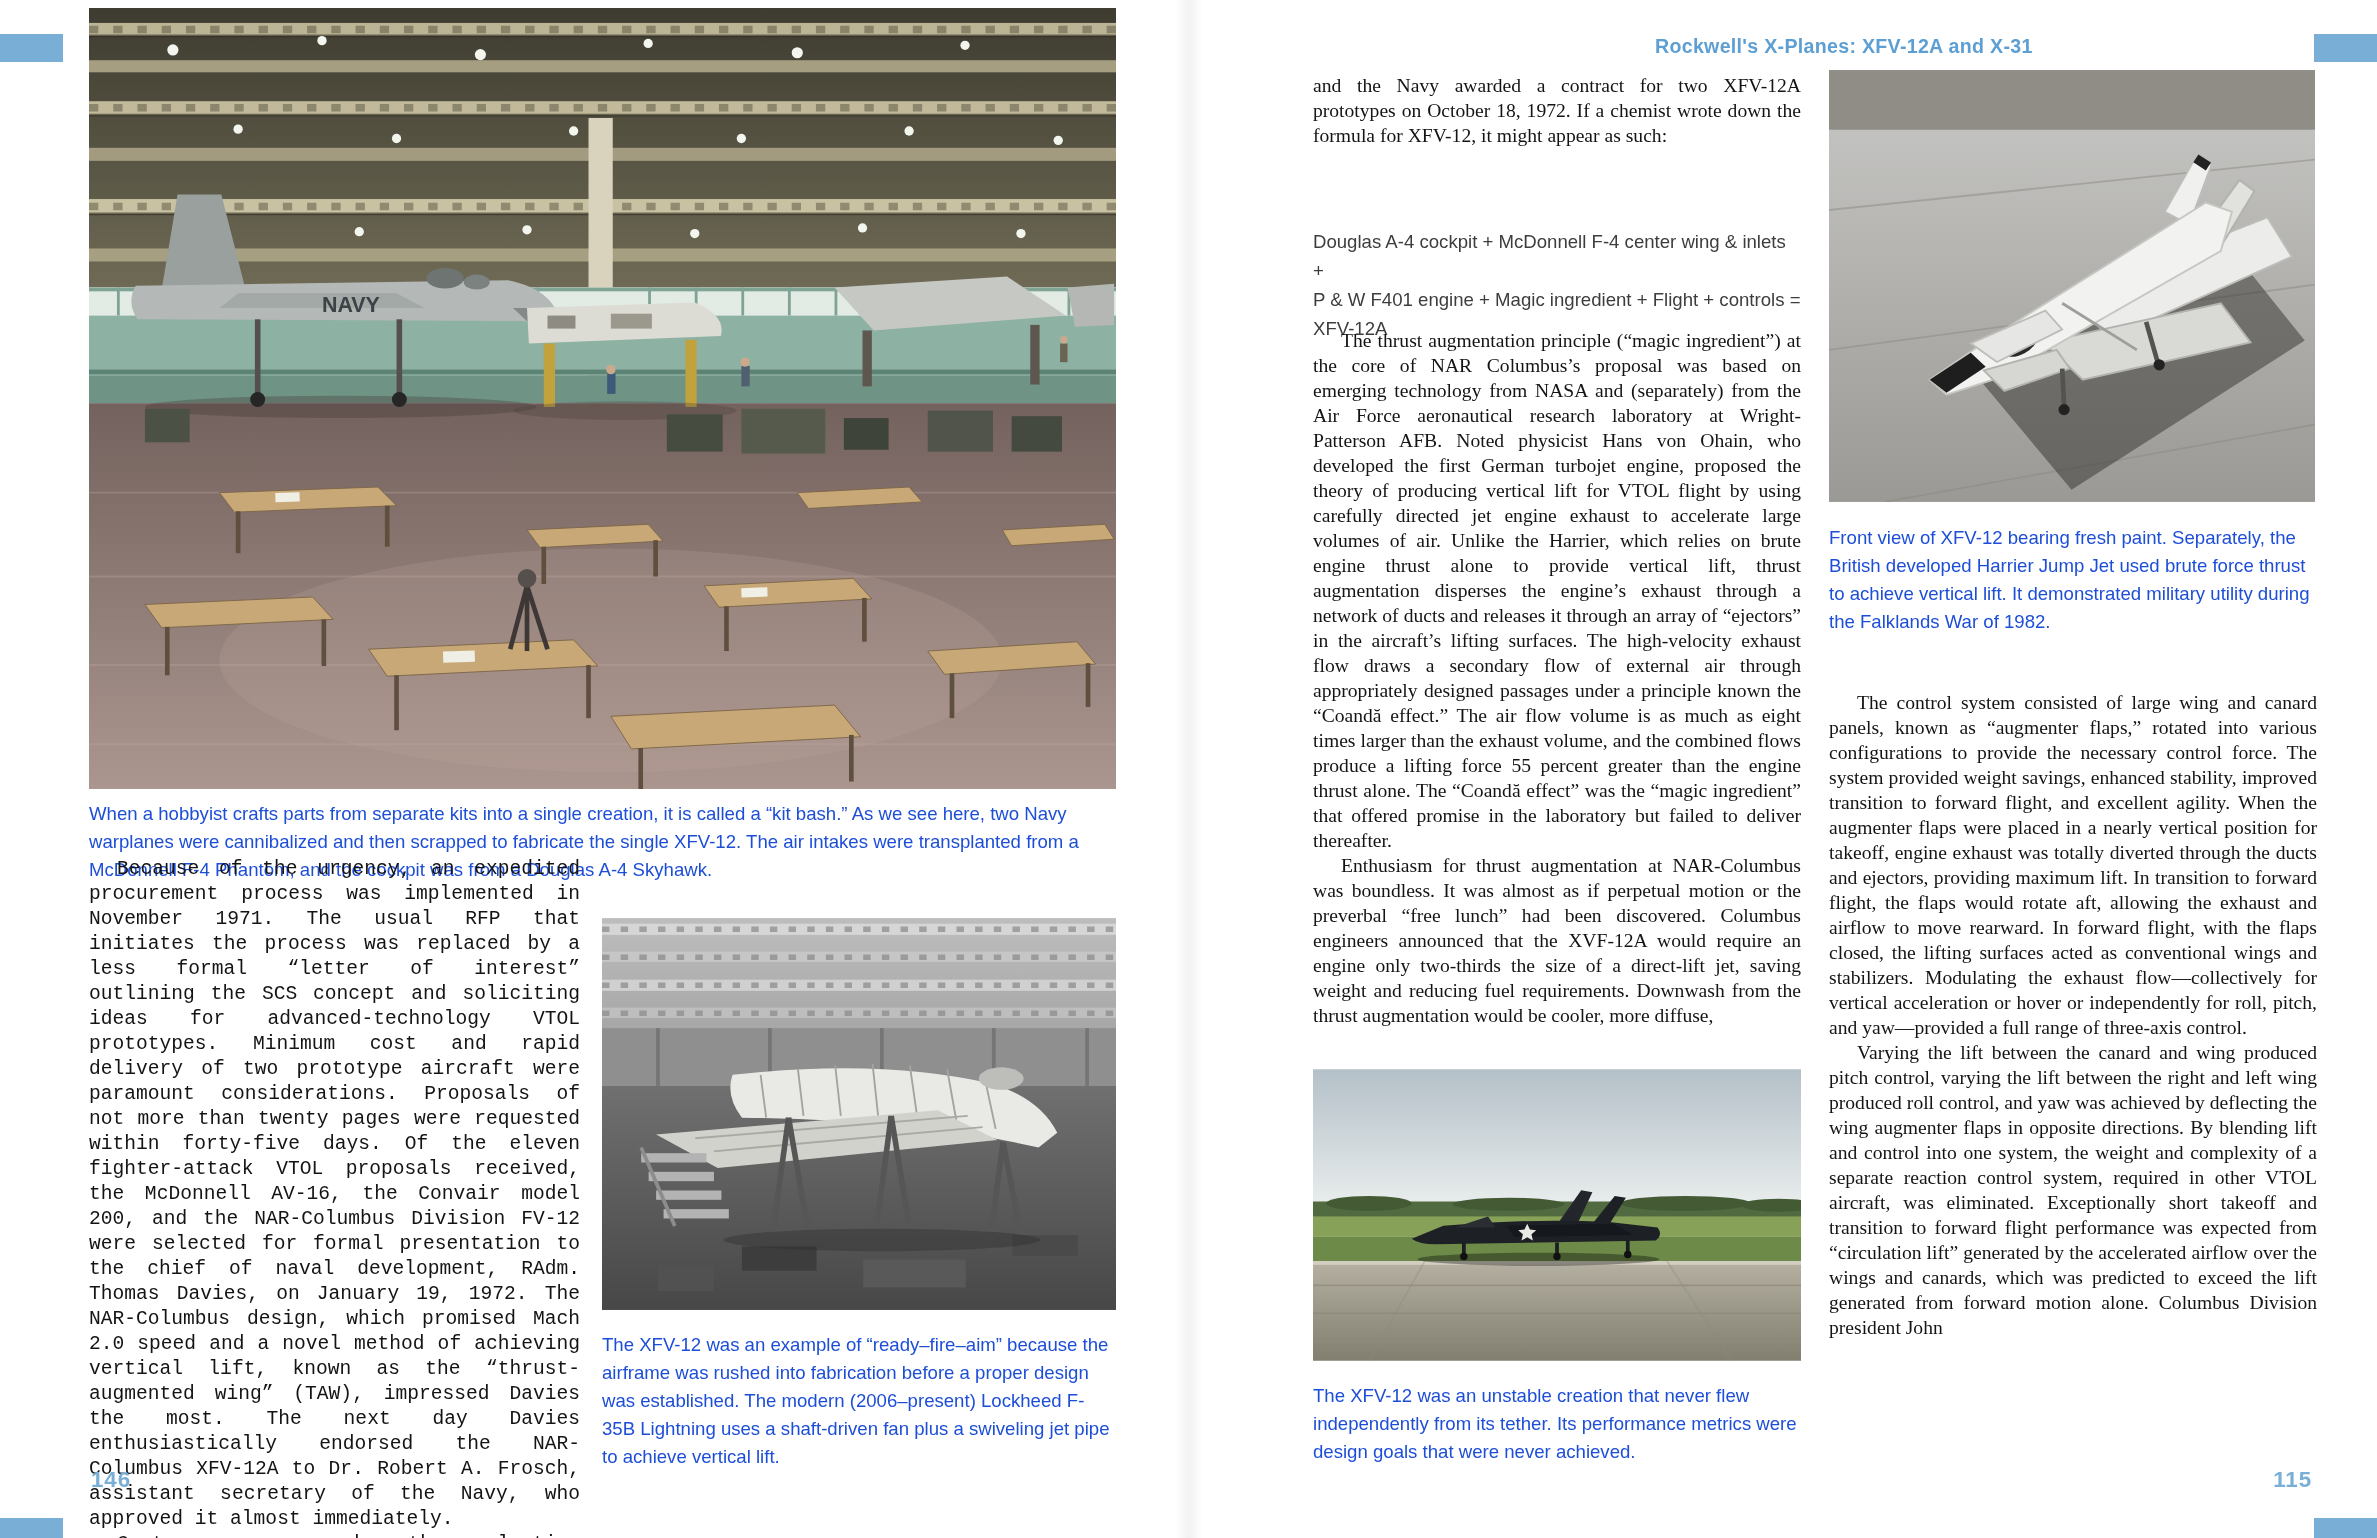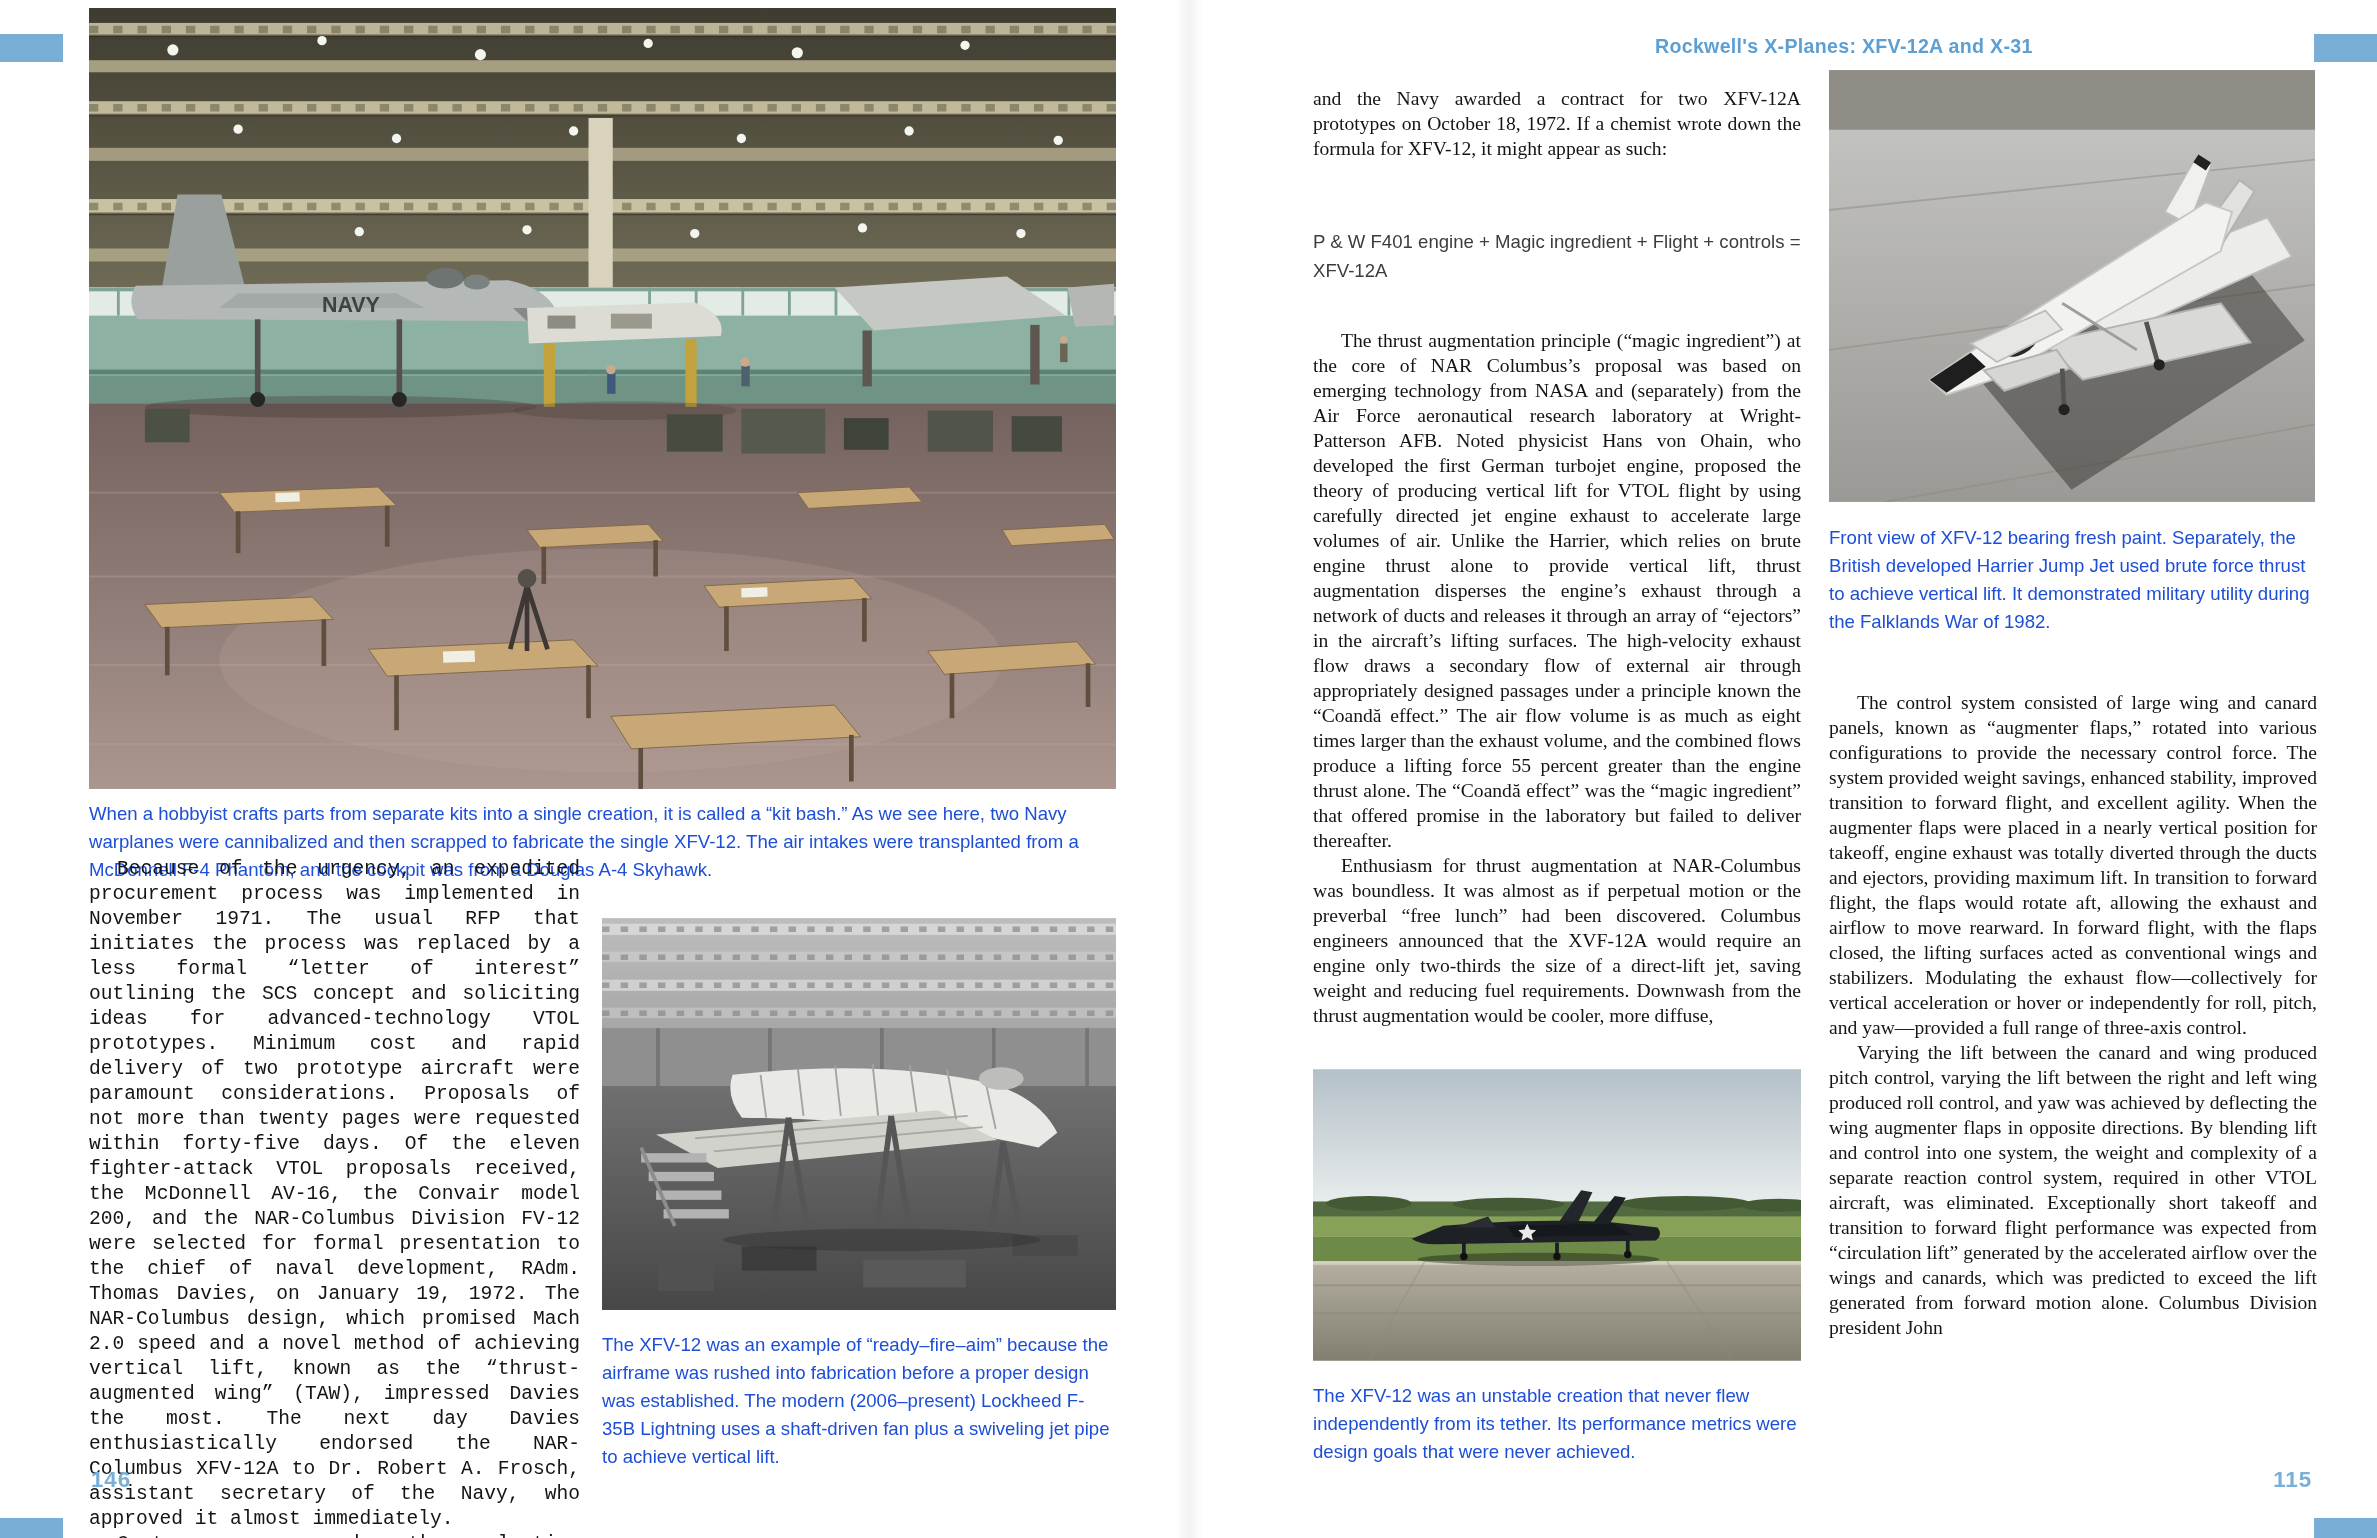--- a/index.html
+++ b/index.html
@@ -317,25 +317,26 @@
         <rect x="60" y="372" width="60" height="28" fill="#515151"></rect>
         <ellipse cx="300" cy="345" rx="170" ry="12" fill="#2e2e2e" opacity=".4"></ellipse>
       </g>
     </svg>
   </div>
 
   <div class="caption" style="left:602px;top:1331px;width:508px;">The XFV-12 was an example of “ready–fire–aim” because the airframe was rushed into fabrication before a proper design was established. The modern (2006–present) Lockheed F-35B Lightning uses a shaft-driven fan plus a swiveling jet pipe to achieve vertical lift.</div>
 
   <div class="folio" style="left:91px;top:1467px;">146</div>
 
-  <div class="bodycol" style="left:1313px;top:73px;width:488px;margin-top:13px;">
+  <div class="bodycol" style="left:1313px;top:73px;width:488px;">
     <p>and the Navy awarded a contract for two XFV-12A prototypes on October 18, 1972. If a chemist wrote down the formula for XFV-12, it might appear as such:</p>
   </div>
 
   <div class="formula" style="left:1313px;top:227px;width:488px;">
+    <div>Douglas A-4 cockpit + McDonnell F-4 center wing &amp; inlets +</div>
     <div>P &amp; W F401 engine + Magic ingredient + Flight + controls =</div>
     <div>XFV-12A</div>
   </div>
 
   <div class="bodycol" style="left:1313px;top:328px;width:488px;">
     <p class="indent">The thrust augmentation principle (“magic ingredient”) at the core of NAR Columbus’s proposal was based on emerging technology from NASA and (separately) from the Air Force aeronautical research laboratory at Wright-Patterson AFB. Noted physicist Hans von Ohain, who developed the first German turbojet engine, proposed the theory of producing vertical lift for VTOL flight by using carefully directed jet engine exhaust to accelerate large volumes of air. Unlike the Harrier, which relies on brute engine thrust alone to provide vertical lift, thrust augmentation disperses the engine’s exhaust through a network of ducts and releases it through an array of “ejectors” in the aircraft’s lifting surfaces. The high-velocity exhaust flow draws a secondary flow of external air through appropriately designed passages under a principle known the “Coandă effect.” The air flow volume is as much as eight times larger than the exhaust volume, and the combined flows produce a lifting force 55 percent greater than the engine thrust alone. The “Coandă effect” was the “magic ingredient” that offered promise in the laboratory but failed to deliver thereafter.</p>
     <p class="indent">Enthusiasm for thrust augmentation at NAR-Columbus was boundless. It was almost as if perpetual motion or the preverbal “free lunch” had been discovered. Columbus engineers announced that the XVF-12A would require an engine only two-thirds the size of a direct-lift jet, saving weight and reducing fuel requirements. Downwash from the thrust augmentation would be cooler, more diffuse,</p>
   </div>
 
   <div class="photo" style="left:1313px;top:1069px;width:488px;height:292px;">

